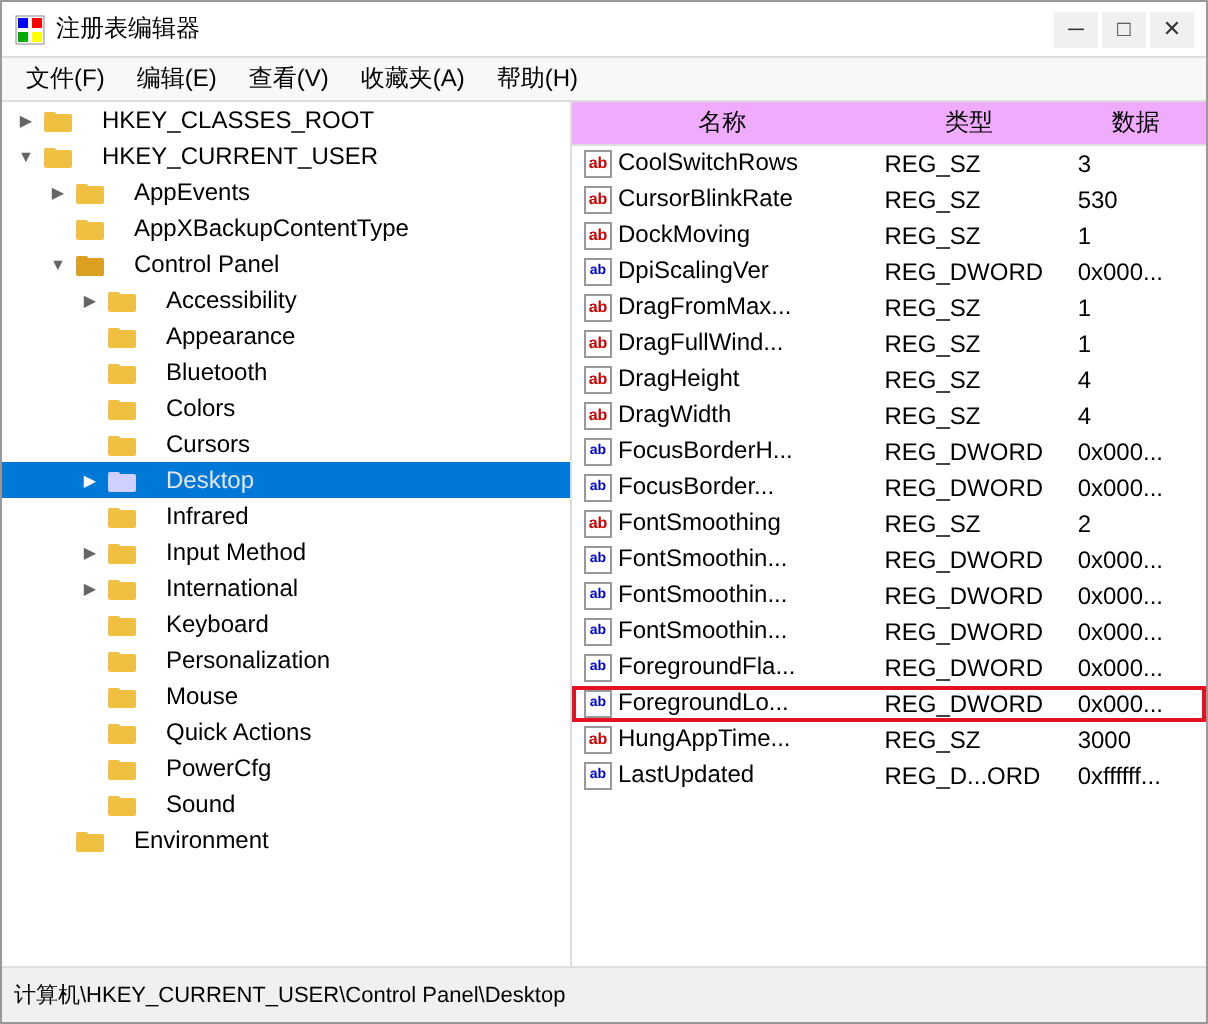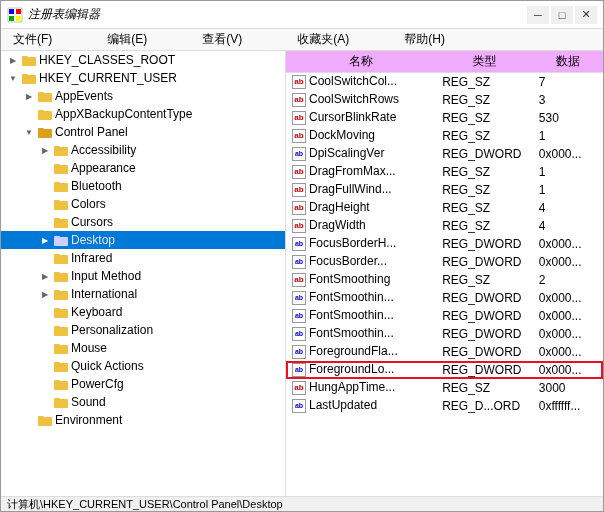--- a/index.html
+++ b/index.html
@@ -33,21 +33,20 @@
       align-items: center;
       gap: 5px;
     }
     .title-icon {
       width: 16px;
       height: 16px;
     }
     .title-text {
       font-size: 12px;
       color: #000;
-      font-style: italic;
     }
     .title-controls {
       display: flex;
       gap: 2px;
     }
     .title-btn {
       width: 22px;
       height: 18px;
       border: none;
       background: #f0f0f0;
@@ -58,21 +57,20 @@
       justify-content: center;
       color: #333;
     }
     .menu-bar {
       display: flex;
       align-items: center;
       padding: 2px 4px;
       background: #f8f8f8;
       border-bottom: 1px solid #ddd;
       height: 22px;
-      gap: 39px;
     }
     .menu-item {
       padding: 2px 8px;
       cursor: pointer;
       font-size: 12px;
       color: #000;
     }
     .content {
       display: flex;
       flex: 1;
@@ -115,21 +113,21 @@
       width: 16px;
       height: 16px;
       flex-shrink: 0;
       display: flex;
       align-items: center;
       justify-content: center;
     }
     .tree-label {
       font-size: 12px;
       color: #000;
-      padding-left: 2px;
+      padding-left: 14px;
     }
     .indent1 { padding-left: 4px; }
     .indent2 { padding-left: 20px; }
     .indent3 { padding-left: 36px; }
 
     
     .reg-table {
       width: 100%;
       border-collapse: collapse;
     }
@@ -174,21 +172,21 @@
     .dword-icon {
       background: #fff;
       border: 1px solid #999;
       color: #00c;
       font-size: 7px;
       font-weight: bold;
       line-height: 1;
     }
 
     .status-bar {
-      height: 15px;
+      height: 28px;
       background: #f0f0f0;
       border-top: 1px solid #ddd;
       display: flex;
       align-items: center;
       padding: 4px 6px;
       font-size: 11px;
       color: #000;
     }
     
     ::-webkit-scrollbar { width: 12px; height: 12px; }
@@ -466,25 +464,20 @@
     <div class="right-pane">
       <table class="reg-table">
         <thead>
           <tr>
             <th style="width:170px">名称</th>
             <th style="width:100px">类型</th>
             <th style="width:80px">数据</th>
           </tr>
         </thead>
         <tbody id="reg-tbody">
-        <tr>
-      <td><span class="type-icon ab-icon">ab</span>CoolSwitchCol...</td>
-      <td>REG_SZ</td>
-      <td>7</td>
-    </tr>
             <tr>
       <td><span class="type-icon ab-icon">ab</span>CoolSwitchRows</td>
       <td>REG_SZ</td>
       <td>3</td>
     </tr>
             <tr>
       <td><span class="type-icon ab-icon">ab</span>CursorBlinkRate</td>
       <td>REG_SZ</td>
       <td>530</td>
     </tr>

